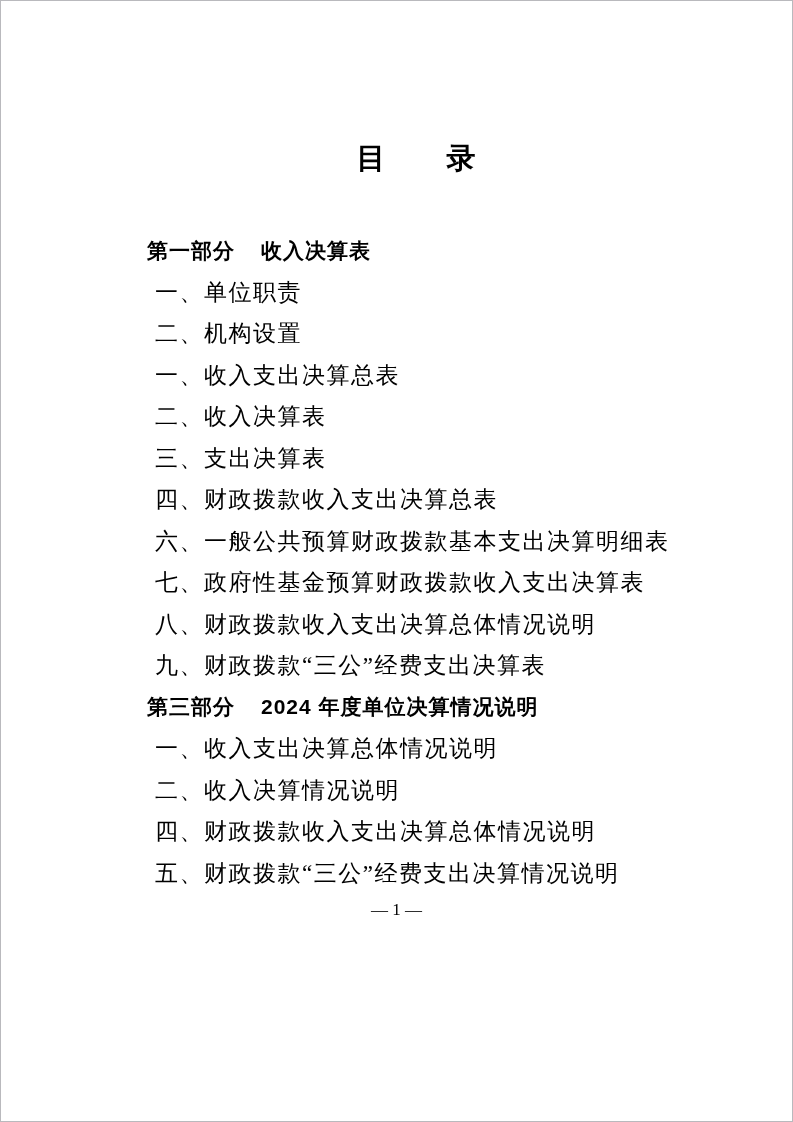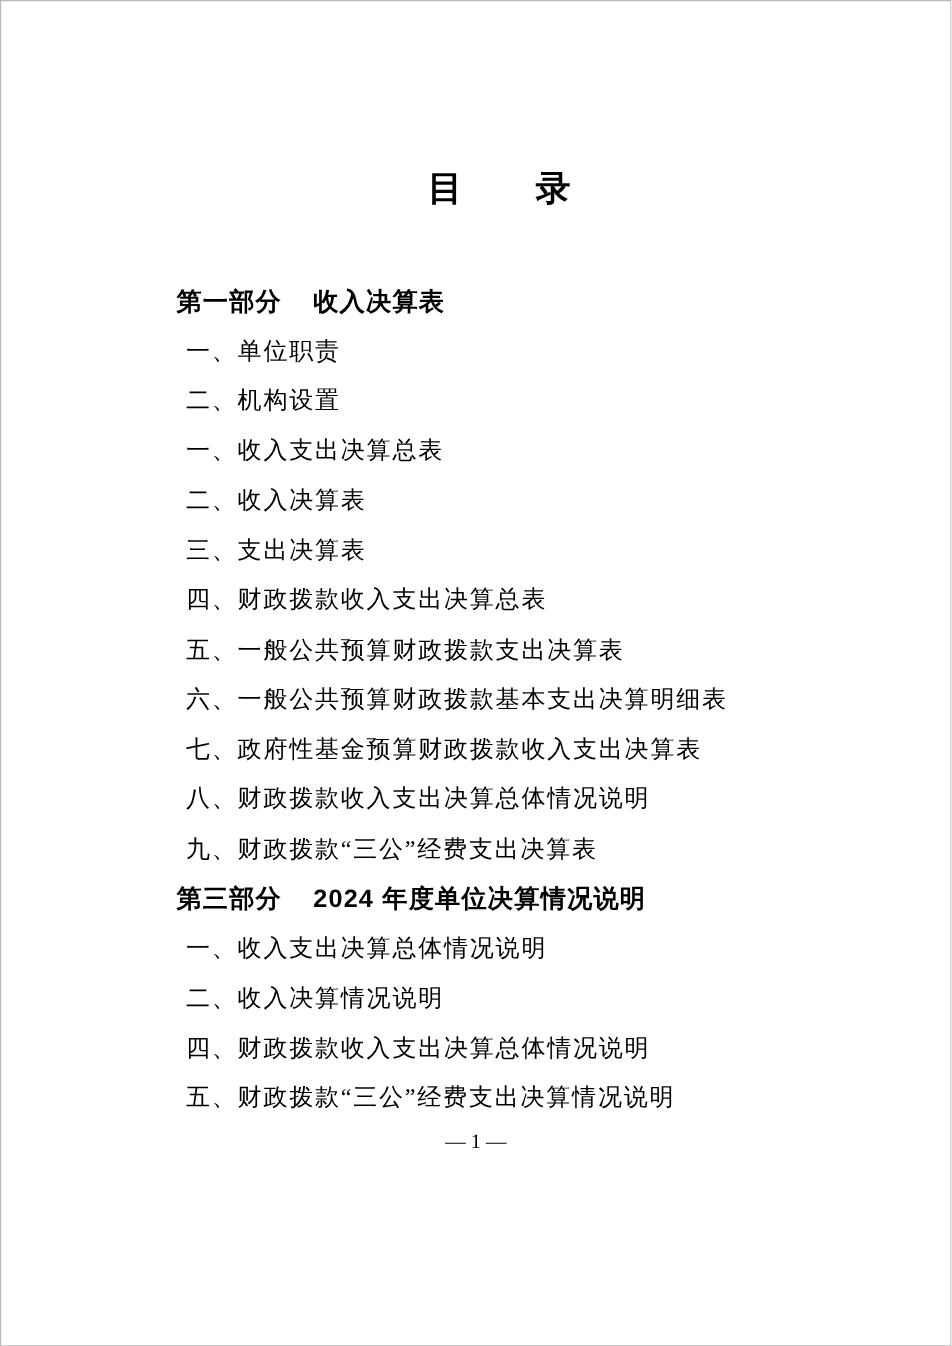--- a/index.html
+++ b/index.html
@@ -44,21 +44,21 @@
     font-weight: bold;
     font-size: 21px;
     letter-spacing: 1px;
   }
   .heading .part-title {
     margin-left: 26px;
   }
   .line.item {
     padding-left: 108px;
     font-family: "Liberation Serif", "DejaVu Serif", serif;
-    font-size: 20px;
+    font-size: 23px;
     letter-spacing: 1.5px;
   }
   .page-number {
     margin-top: 6px;
     text-align: center;
     font-family: "Liberation Serif", "DejaVu Serif", serif;
     font-size: 17px;
     line-height: 20px;
     white-space: pre;
   }
@@ -89,23 +89,20 @@
     <div class="line item">
       <span>二、收入决算表</span>
     </div>
     <div class="line item">
       <span>三、支出决算表</span>
     </div>
     <div class="line item">
       <span>四、财政拨款收入支出决算总表</span>
     </div>
     <div class="line item">
-      <span>五、一般公共预算财政拨款支出决算表</span>
-    </div>
-    <div class="line item">
       <span>六、一般公共预算财政拨款基本支出决算明细表</span>
     </div>
     <div class="line item">
       <span>七、政府性基金预算财政拨款收入支出决算表</span>
     </div>
     <div class="line item">
       <span>八、财政拨款收入支出决算总体情况说明</span>
     </div>
     <div class="line item">
       <span>九、财政拨款“三公”经费支出决算表</span>

